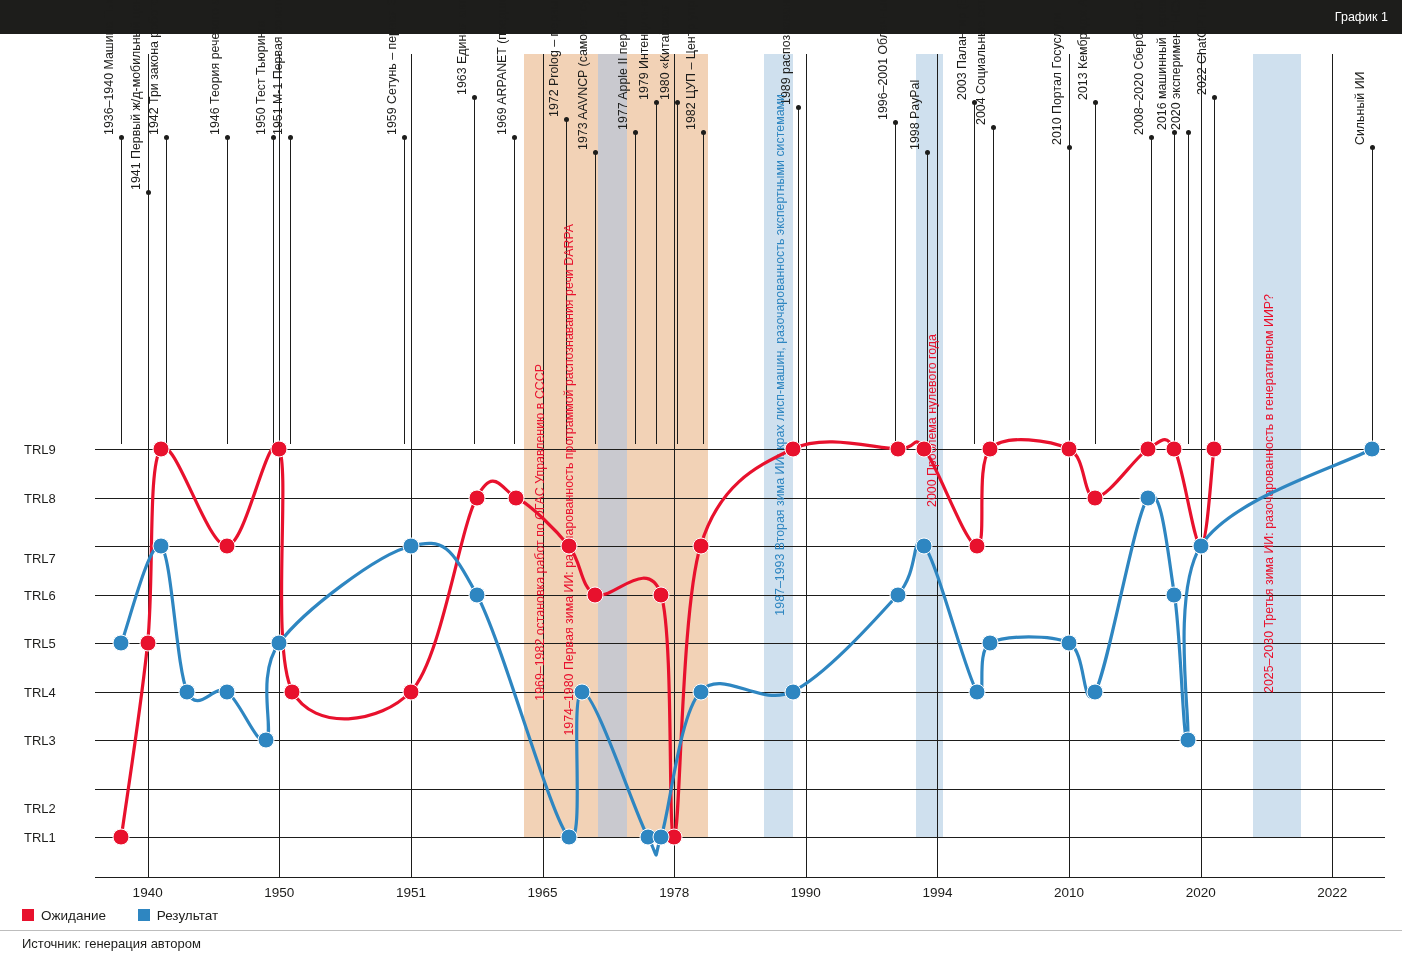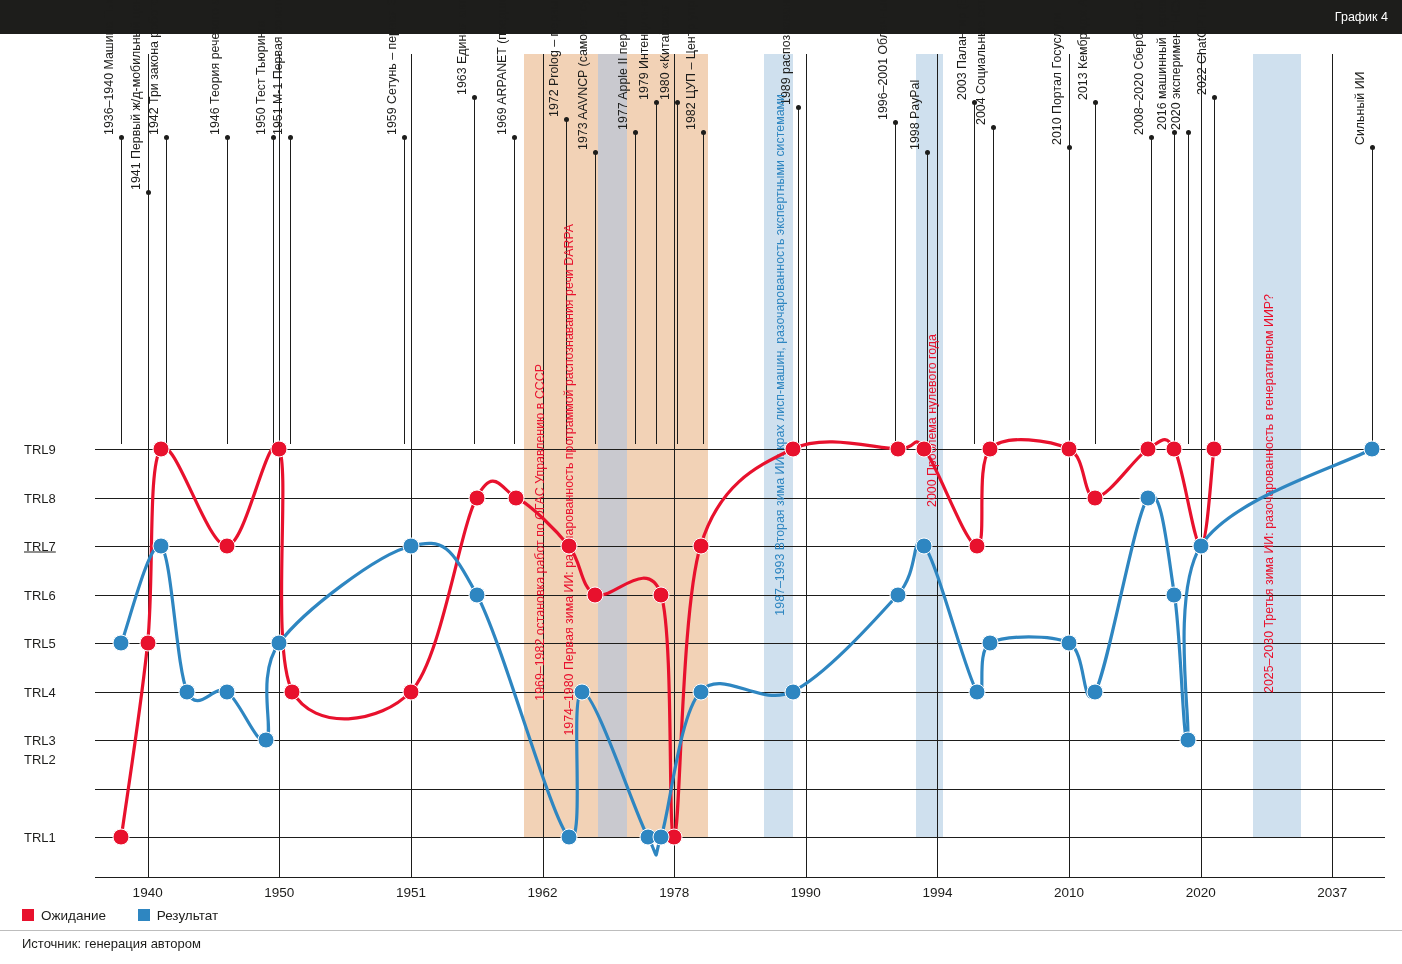--- a/index.html
+++ b/index.html
@@ -67,21 +67,21 @@
   .legend .item{display:inline-block;margin-right:28px;}
   .source{
     position:absolute;left:22px;top:936px;font-size:13px;color:#1d1d1b;
   }
   .sep{position:absolute;left:0;top:930px;width:1402px;height:1px;background:#bdbdbd;}
 </style>
 </head>
 <body>
 
 <div class="header">
-  <div class="header-num">График 4</div>
+  <div class="header-num">График 1</div>
 </div>
 
 <div class="plot-area">
   <div id="bands-layer">
       <div class="band" style="left: 524.122px; width: 28.9592px; top: 20px; height: 783px; background: rgb(242, 210, 182);"></div>
       <div class="band" style="left: 553.082px; width: 44.7551px; top: 20px; height: 783px; background: rgb(242, 210, 182);"></div>
       <div class="band" style="left: 597.837px; width: 28.9592px; top: 20px; height: 783px; background: rgb(201, 201, 207);"></div>
       <div class="band" style="left: 626.796px; width: 81.6122px; top: 20px; height: 783px; background: rgb(242, 210, 182);"></div>
       <div class="band" style="left: 763.694px; width: 28.9592px; top: 20px; height: 783px; background: rgb(207, 224, 238);"></div>
       <div class="band" style="left: 916.388px; width: 26.3265px; top: 20px; height: 783px; background: rgb(207, 224, 238);"></div>
@@ -94,52 +94,52 @@
       <div class="grid-line" style="top: 657.5px;"></div>
       <div class="grid-line" style="top: 609px;"></div>
       <div class="grid-line" style="top: 560.5px;"></div>
       <div class="grid-line" style="top: 512px;"></div>
       <div class="grid-line" style="top: 463.5px;"></div>
       <div class="grid-line" style="top: 415px;"></div>
       <div class="grid-line" style="top: 843px;"></div>
     </div>
   <div id="ylabels-layer">
       <div class="ylabel" style="top: 803px;">TRL1</div>
-      <div class="ylabel" style="top: 725px;">TRL2</div>
+      <div class="ylabel" style="top: 774px;">TRL2</div>
       <div class="ylabel" style="top: 706px;">TRL3</div>
       <div class="ylabel" style="top: 657.5px;">TRL4</div>
       <div class="ylabel" style="top: 609px;">TRL5</div>
       <div class="ylabel" style="top: 560.5px;">TRL6</div>
-      <div class="ylabel" style="top: 512px; text-decoration: underline;">TRL7</div>
+      <div class="ylabel" style="top: 524px;">TRL7</div>
       <div class="ylabel" style="top: 463.5px;">TRL8</div>
       <div class="ylabel" style="top: 415px;">TRL9</div>
     </div>
   <div id="vlines-layer">
       <div class="vline" style="left: 147.653px; top: 20px; height: 823px;"></div>
       <div class="vline" style="left: 279.286px; top: 20px; height: 823px;"></div>
       <div class="vline" style="left: 410.918px; top: 20px; height: 823px;"></div>
       <div class="vline" style="left: 542.551px; top: 20px; height: 823px;"></div>
       <div class="vline" style="left: 674.184px; top: 20px; height: 823px;"></div>
       <div class="vline" style="left: 805.816px; top: 20px; height: 823px;"></div>
       <div class="vline" style="left: 937.449px; top: 20px; height: 823px;"></div>
       <div class="vline" style="left: 1069.08px; top: 20px; height: 823px;"></div>
       <div class="vline" style="left: 1200.71px; top: 20px; height: 823px;"></div>
       <div class="vline" style="left: 1332.35px; top: 20px; height: 823px;"></div>
     </div>
   <div id="xlabels-layer">
       <div class="xtick-label" style="left: 147.653px; top: 851px;">1940</div>
       <div class="xtick-label" style="left: 279.286px; top: 851px;">1950</div>
       <div class="xtick-label" style="left: 410.918px; top: 851px;">1951</div>
-      <div class="xtick-label" style="left: 542.551px; top: 851px;">1962</div>
+      <div class="xtick-label" style="left: 542.551px; top: 851px;">1965</div>
       <div class="xtick-label" style="left: 674.184px; top: 851px;">1978</div>
       <div class="xtick-label" style="left: 805.816px; top: 851px;">1990</div>
       <div class="xtick-label" style="left: 937.449px; top: 851px;">1994</div>
       <div class="xtick-label" style="left: 1069.08px; top: 851px;">2010</div>
       <div class="xtick-label" style="left: 1200.71px; top: 851px;">2020</div>
-      <div class="xtick-label" style="left: 1332.35px; top: 851px;">2037</div>
+      <div class="xtick-label" style="left: 1332.35px; top: 851px;">2022</div>
     </div>
   <div id="events-layer">
       <div class="event-stem" style="left: 121.327px; top: 103px; height: 307px;"></div>
       <div class="event-dot" style="left: 119.327px; top: 101px;"></div>
       <div class="event" style="left: 115.327px; top: 101px; height: 0px; position: absolute; bottom: auto;">1936–1940  Машина Тьюринга</div>
       <div class="event-stem" style="left: 147.653px; top: 158px; height: 252px;"></div>
       <div class="event-dot" style="left: 145.653px; top: 156px;"></div>
       <div class="event" style="left: 141.653px; top: 156px; height: 0px; position: absolute; bottom: auto;">1941 Первый ж/д-мобильный центр управления СССР</div>
       <div class="event-stem" style="left: 166.082px; top: 103px; height: 307px;"></div>
       <div class="event-dot" style="left: 164.082px; top: 101px;"></div>

